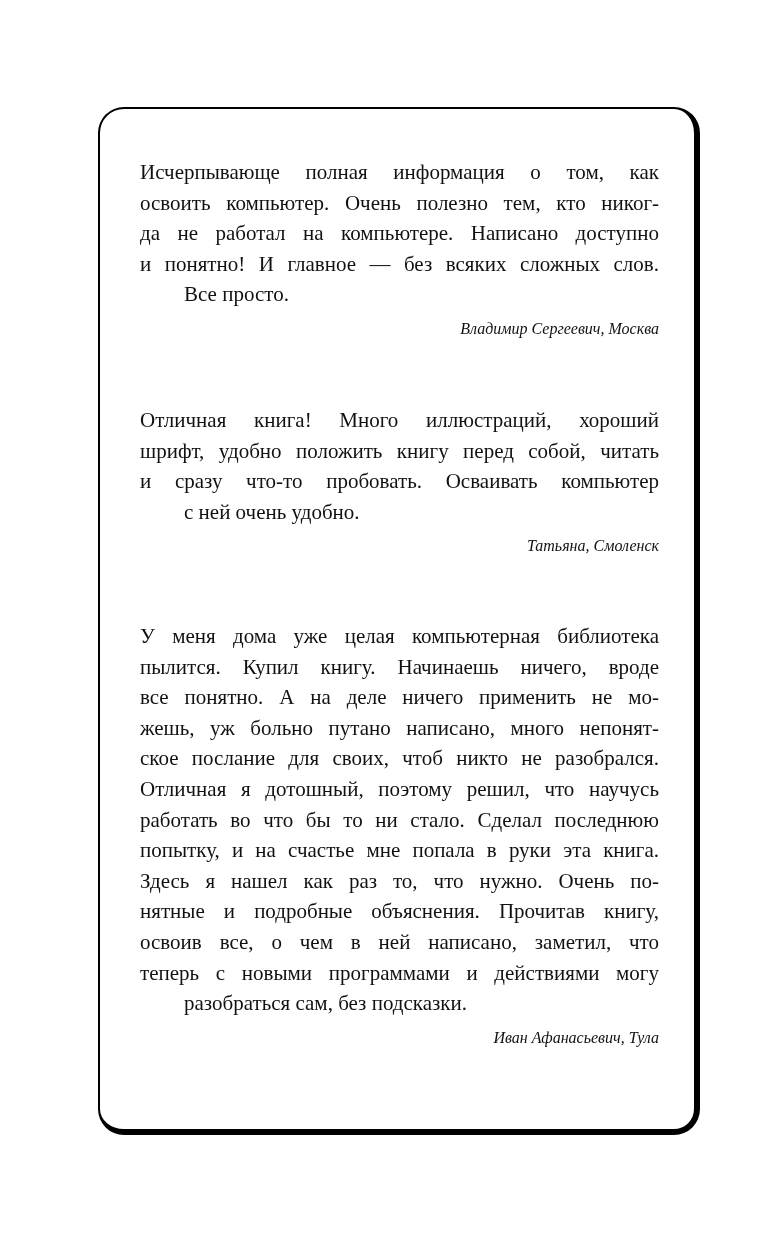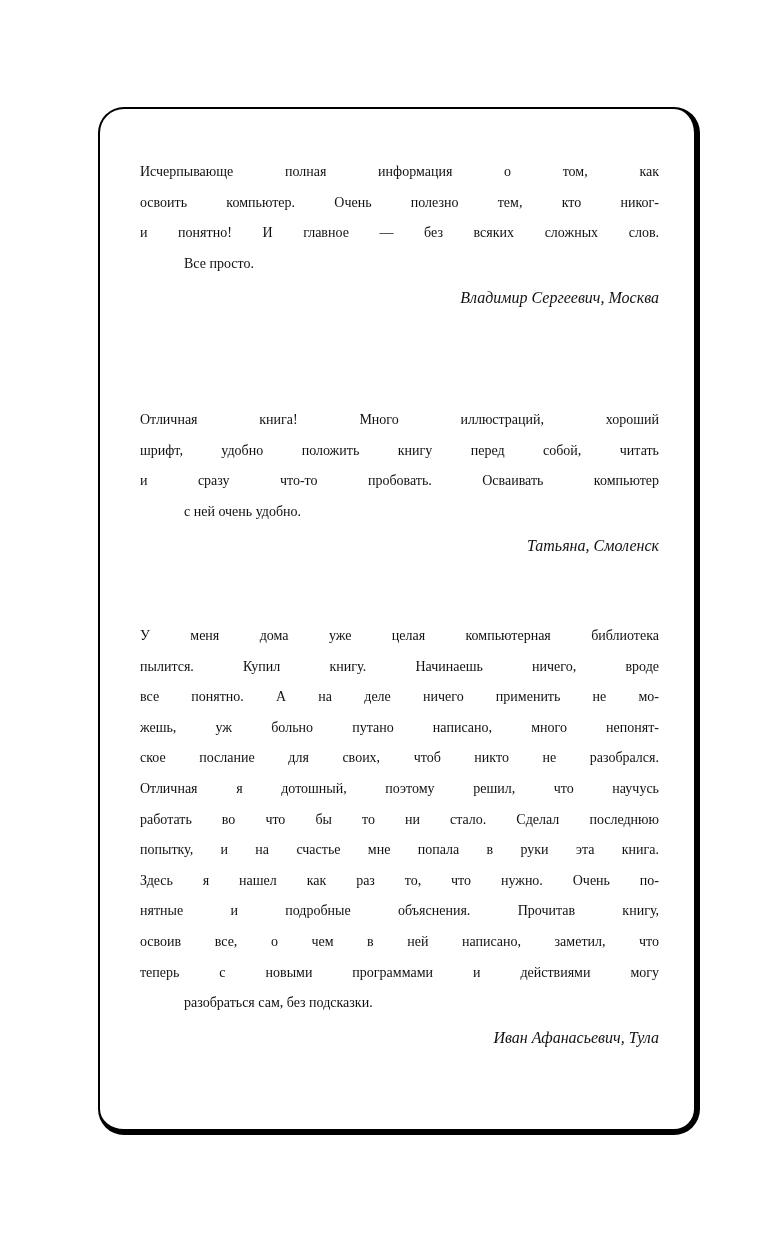--- a/index.html
+++ b/index.html
@@ -17,21 +17,21 @@
     }
     .content {
       position: absolute;
       left: 140px; top: 157px;
       width: 519px;
       font-family: "Liberation Serif", "DejaVu Serif", serif;
       color: #111;
     }
     .review p {
       margin: 0;
-      font-size: 14px;
+      font-size: 21px;
       line-height: 30.6px;
       text-align: justify;
       text-align-last: left;
     }
     .review .line {
       display: block;
       text-align: justify;
       text-align-last: justify;
       white-space: nowrap;
     }
@@ -52,20 +52,21 @@
 <body>
 
 <div class="frame"></div>
 
 <div class="content">
 
   <div class="review r1">
     <p>
       <span class="line">Исчерпывающе полная информация о том, как</span>
       <span class="line">освоить компьютер. Очень полезно тем, кто никог-</span>
+      <span class="line">да не работал на компьютере. Написано доступно</span>
       <span class="line">и понятно! И главное — без всяких сложных слов.</span>
       <span class="line last">Все просто.</span>
     </p>
     <div class="author">Владимир Сергеевич, Москва</div>
   </div>
 
   <div class="review r2">
     <p>
       <span class="line">Отличная книга! Много иллюстраций, хороший</span>
       <span class="line">шрифт, удобно положить книгу перед собой, читать</span>

